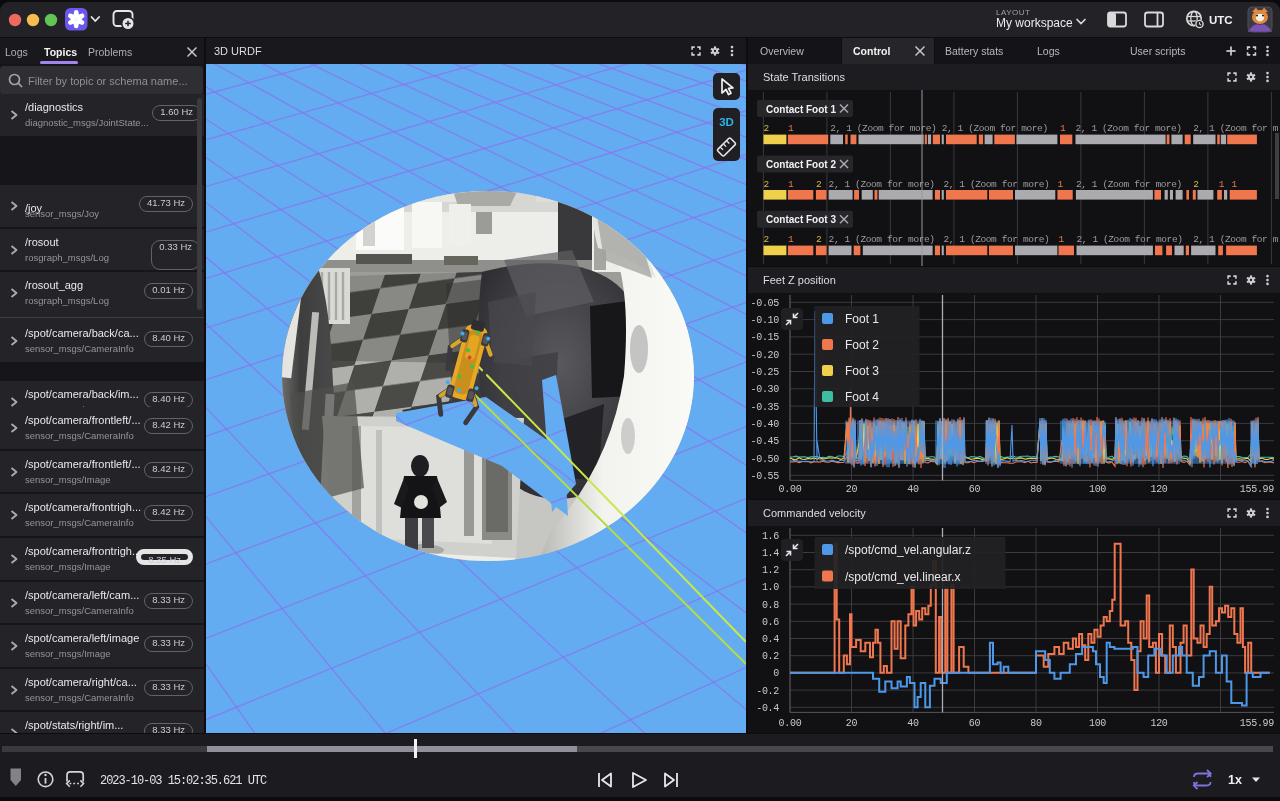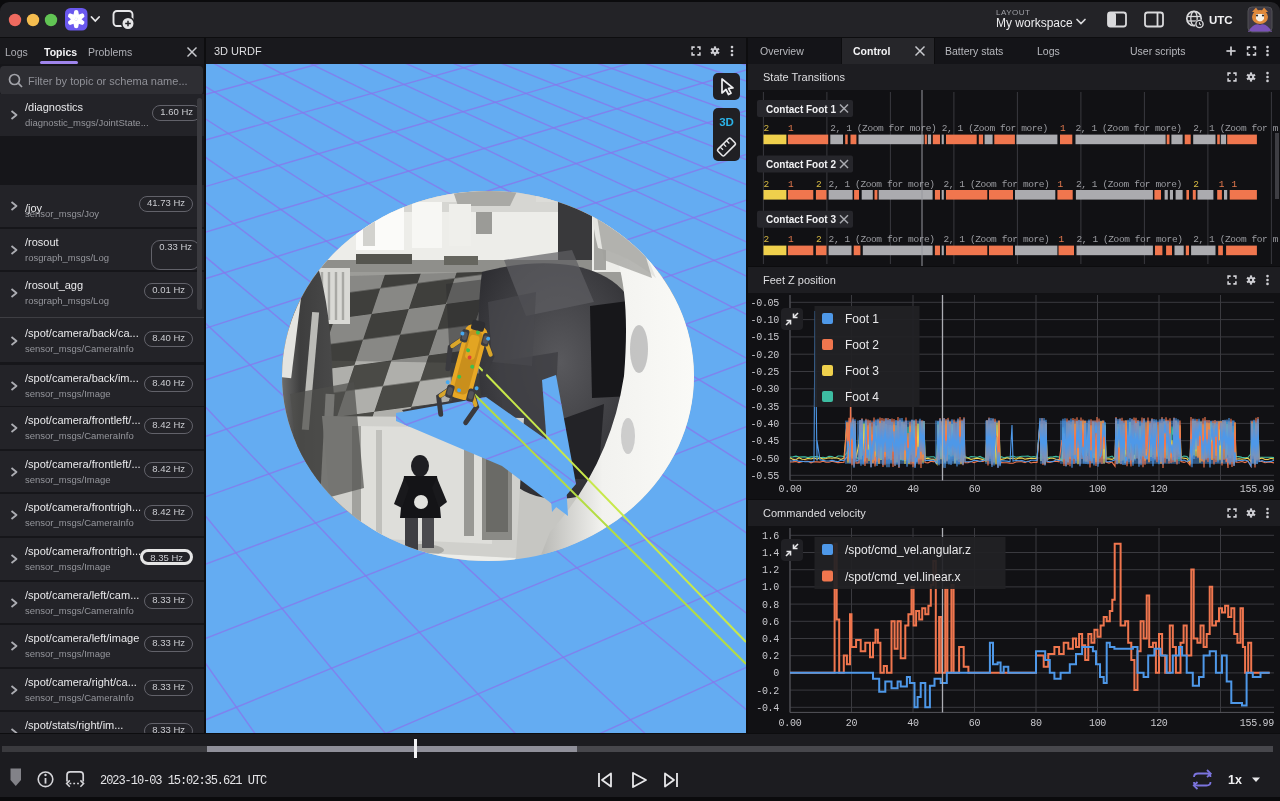--- a/index.html
+++ b/index.html
@@ -108,21 +108,21 @@
       </div>
       <div style="position:absolute;left:0;top:278.5px;width:204px;height:1px;background:#3E3E43"></div>
       <div style="position:absolute;left:0;top:282.0px;width:204px;height:41.6px;background:#232328">
         <svg width="10" height="12" viewBox="0 0 10 12" style="position:absolute;left:9px;top:15px">
           <path d="M 2.5 2 L 7.5 6 L 2.5 10" fill="none" stroke="#ACADB3" stroke-width="1.8" stroke-linejoin="round"></path>
         </svg>
         <div style="position:absolute;left:25px;top:7px;font:11px 'Liberation Sans', sans-serif;color:#E9E9EB;white-space:nowrap">/spot/camera/back/ca...</div>
         <div style="position:absolute;left:25px;top:23px;font:9.5px 'Liberation Sans', sans-serif;color:#95969C;white-space:nowrap">sensor_msgs/CameraInfo</div>
         <div style="position:absolute;right:11px;top:11px;height:16px;line-height:16px;padding:0 7px;border:1px solid #62626A;border-radius:9px;font:9.5px 'Liberation Sans', sans-serif;color:#CBCCD1">8.40 Hz</div>
       </div>
-      <div style="position:absolute;left:0;top:327px;width:204px;height:41px;background:#232328">
+      <div style="position:absolute;left:0;top:343px;width:204px;height:41px;background:#232328">
         <svg width="10" height="12" viewBox="0 0 10 12" style="position:absolute;left:9px;top:15px">
           <path d="M 2.5 2 L 7.5 6 L 2.5 10" fill="none" stroke="#ACADB3" stroke-width="1.8" stroke-linejoin="round"></path>
         </svg>
         <div style="position:absolute;left:25px;top:7px;font:11px 'Liberation Sans', sans-serif;color:#E9E9EB;white-space:nowrap">/spot/camera/back/im...</div>
         <div style="position:absolute;left:25px;top:23px;font:9.5px 'Liberation Sans', sans-serif;color:#95969C;white-space:nowrap">sensor_msgs/Image</div>
         <div style="position:absolute;right:11px;top:11px;height:16px;line-height:16px;padding:0 7px;border:1px solid #62626A;border-radius:9px;font:9.5px 'Liberation Sans', sans-serif;color:#CBCCD1">8.40 Hz</div>
       </div>
       <div style="position:absolute;left:0;top:369.2px;width:204px;height:41.6px;background:#232328">
         <svg width="10" height="12" viewBox="0 0 10 12" style="position:absolute;left:9px;top:15px">
           <path d="M 2.5 2 L 7.5 6 L 2.5 10" fill="none" stroke="#ACADB3" stroke-width="1.8" stroke-linejoin="round"></path>
@@ -146,21 +146,21 @@
         <div style="position:absolute;left:25px;top:7px;font:11px 'Liberation Sans', sans-serif;color:#E9E9EB;white-space:nowrap">/spot/camera/frontrigh...</div>
         <div style="position:absolute;left:25px;top:23px;font:9.5px 'Liberation Sans', sans-serif;color:#95969C;white-space:nowrap">sensor_msgs/CameraInfo</div>
         <div style="position:absolute;right:11px;top:11px;height:16px;line-height:16px;padding:0 7px;border:1px solid #62626A;border-radius:9px;font:9.5px 'Liberation Sans', sans-serif;color:#CBCCD1">8.42 Hz</div>
       </div>
       <div style="position:absolute;left:0;top:500.0px;width:204px;height:41.6px;background:#232328">
         <svg width="10" height="12" viewBox="0 0 10 12" style="position:absolute;left:9px;top:15px">
           <path d="M 2.5 2 L 7.5 6 L 2.5 10" fill="none" stroke="#ACADB3" stroke-width="1.8" stroke-linejoin="round"></path>
         </svg>
         <div style="position:absolute;left:25px;top:7px;font:11px 'Liberation Sans', sans-serif;color:#E9E9EB;white-space:nowrap">/spot/camera/frontrigh...</div>
         <div style="position:absolute;left:25px;top:23px;font:9.5px 'Liberation Sans', sans-serif;color:#95969C;white-space:nowrap">sensor_msgs/Image</div>
-        <div style="position:absolute;right:11px;top:11px;height:16px;line-height:16px;padding:0 7px;border:3px solid #e5e5e5;border-radius:9px;font:9.5px 'Liberation Sans', sans-serif;color:#CBCCD1">8.35 Hz</div>
+        <div style="position:absolute;right:11px;top:11px;height:16px;line-height:16px;padding:0 7px;border:5px solid #e5e5e5;border-radius:9px;font:9.5px 'Liberation Sans', sans-serif;color:#CBCCD1">8.35 Hz</div>
       </div>
       <div style="position:absolute;left:0;top:543.6px;width:204px;height:41.6px;background:#232328">
         <svg width="10" height="12" viewBox="0 0 10 12" style="position:absolute;left:9px;top:15px">
           <path d="M 2.5 2 L 7.5 6 L 2.5 10" fill="none" stroke="#ACADB3" stroke-width="1.8" stroke-linejoin="round"></path>
         </svg>
         <div style="position:absolute;left:25px;top:7px;font:11px 'Liberation Sans', sans-serif;color:#E9E9EB;white-space:nowrap">/spot/camera/left/cam...</div>
         <div style="position:absolute;left:25px;top:23px;font:9.5px 'Liberation Sans', sans-serif;color:#95969C;white-space:nowrap">sensor_msgs/CameraInfo</div>
         <div style="position:absolute;right:11px;top:11px;height:16px;line-height:16px;padding:0 7px;border:1px solid #62626A;border-radius:9px;font:9.5px 'Liberation Sans', sans-serif;color:#CBCCD1">8.33 Hz</div>
       </div>
       <div style="position:absolute;left:0;top:587.2px;width:204px;height:41.6px;background:#232328">

